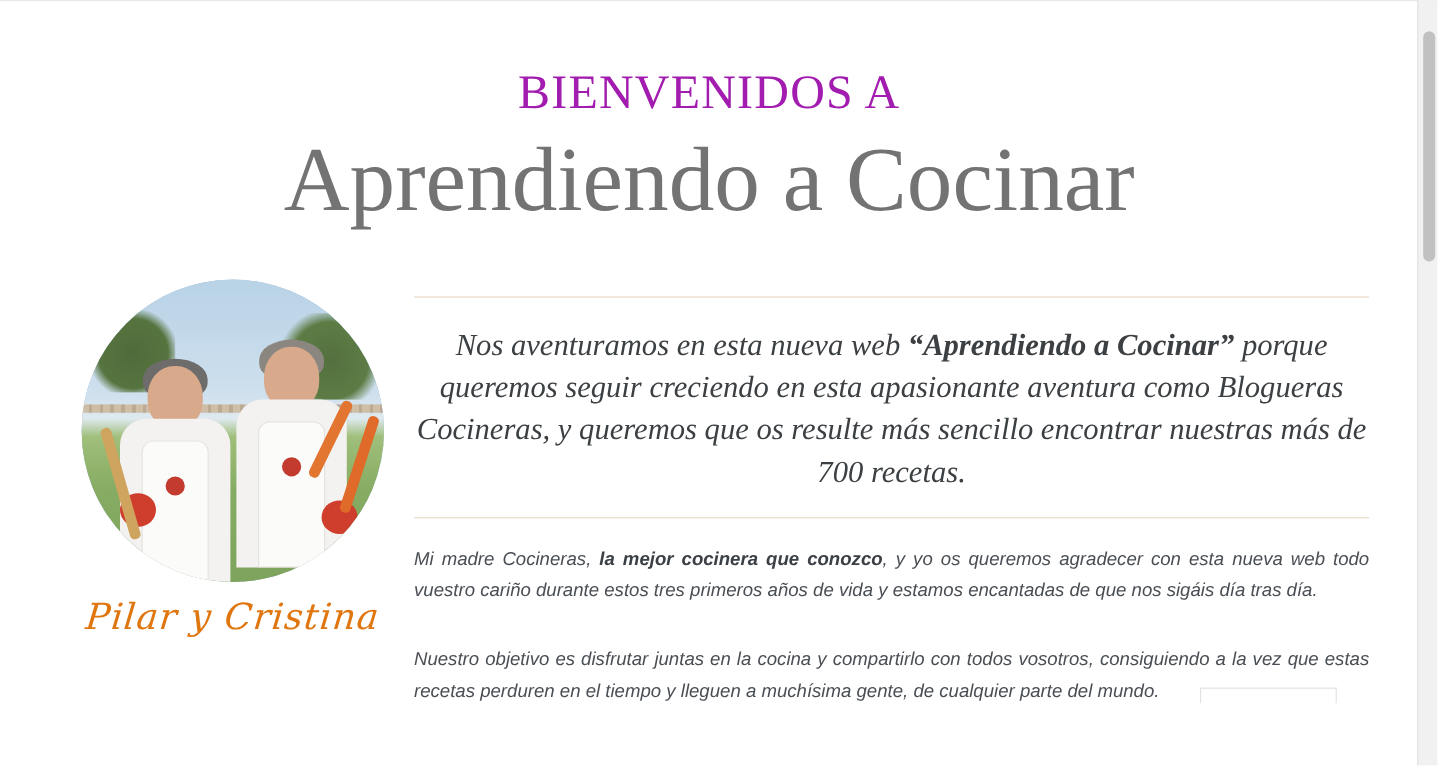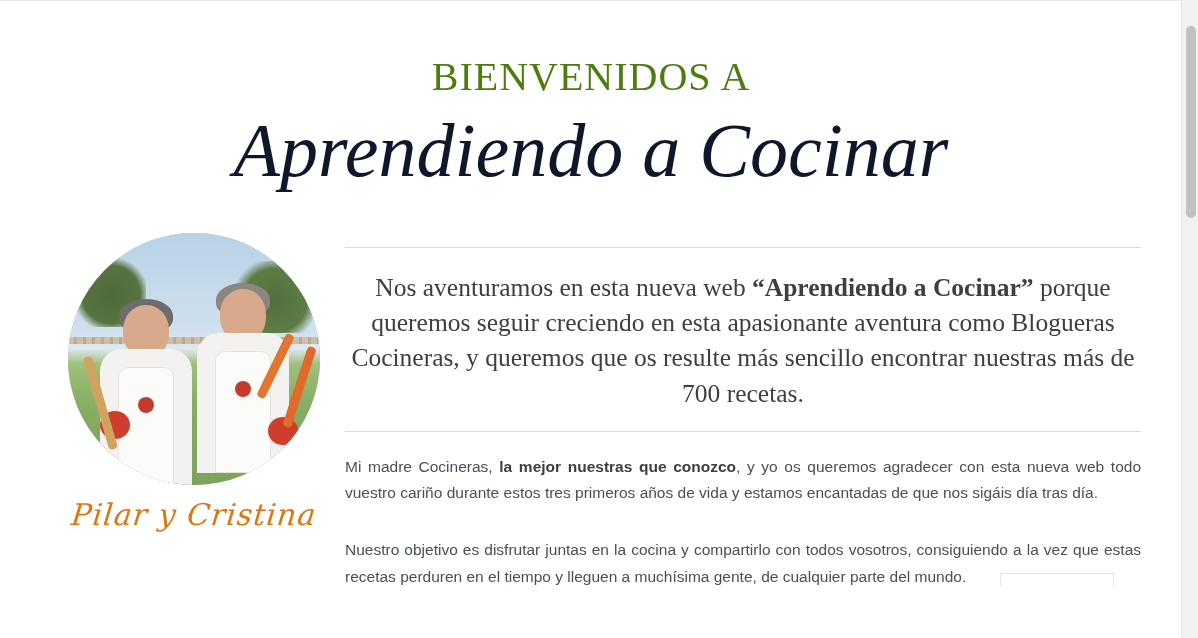--- a/index.html
+++ b/index.html
@@ -30,39 +30,38 @@
     position: absolute;
     top: 0;
     left: 0;
     width: 1182px;
     height: 638px;
   }
 
   
   .welcome-kicker {
     text-align: center;
-    color: #4d7c0f;
+    color: #a21caf;
     font-family: "Liberation Serif", serif;
     font-size: 40px;
     letter-spacing: 1px;
     margin: 0;
     padding-top: 57px;
     line-height: 1;
     font-weight: 400;
   }
   .site-title {
     text-align: center;
-    color: #0f172a;
+    color: #737373;
     font-family: "Liberation Serif", serif;
     font-size: 76px;
     margin: 0;
     padding-top: 14px;
     line-height: 1.05;
     font-weight: 400;
-    font-style: italic;
   }
 
   
   .content {
     position: absolute;
     top: 233px;
     left: 0;
     width: 1182px;
     display: flex;
     align-items: flex-start;
@@ -161,20 +160,21 @@
     letter-spacing: 1px;
     transform: skewX(-6deg);
   }
 
   
   .right-col {
     flex: 1 1 auto;
     padding-right: 41px;
     padding-top: 14px;
     box-sizing: border-box;
+    font-style: italic;
   }
 
   .lead-block {
     border-top: 1px solid #ead9c7;
     border-bottom: 1px solid #ead9c7;
     padding: 22px 0 20px 0;
   }
   .lead-text {
     margin: 0;
     text-align: center;
@@ -274,21 +274,21 @@
       </div>
       <div class="signature">Pilar y Cristina</div>
     </div>
 
     <div class="right-col">
 
       <div class="lead-block">
         <p class="lead-text"><span>Nos aventuramos en esta nueva web </span><b>“Aprendiendo a Cocinar”</b><span> porque queremos seguir creciendo en esta apasionante aventura como Blogueras Cocineras, y queremos que os resulte más sencillo encontrar nuestras más de 700 recetas.</span></p>
       </div>
 
-      <p class="para"><span>Mi madre Cocineras, </span><b>la mejor nuestras que conozco</b><span>, y yo os queremos agradecer con esta nueva web todo vuestro cariño durante estos tres primeros años de vida y estamos encantadas de que nos sigáis día tras día.</span></p>
+      <p class="para"><span>Mi madre Cocineras, </span><b>la mejor cocinera que conozco</b><span>, y yo os queremos agradecer con esta nueva web todo vuestro cariño durante estos tres primeros años de vida y estamos encantadas de que nos sigáis día tras día.</span></p>
 
       <p class="para para-2">Nuestro objetivo es disfrutar juntas en la cocina y compartirlo con todos vosotros, consiguiendo a la vez que estas recetas perduren en el tiempo y lleguen a muchísima gente, de cualquier parte del mundo.</p>
 
     </div>
   </div>
 
   <div class="bottom-card"></div>
 </div>
 
 <div class="scrollbar-track">

